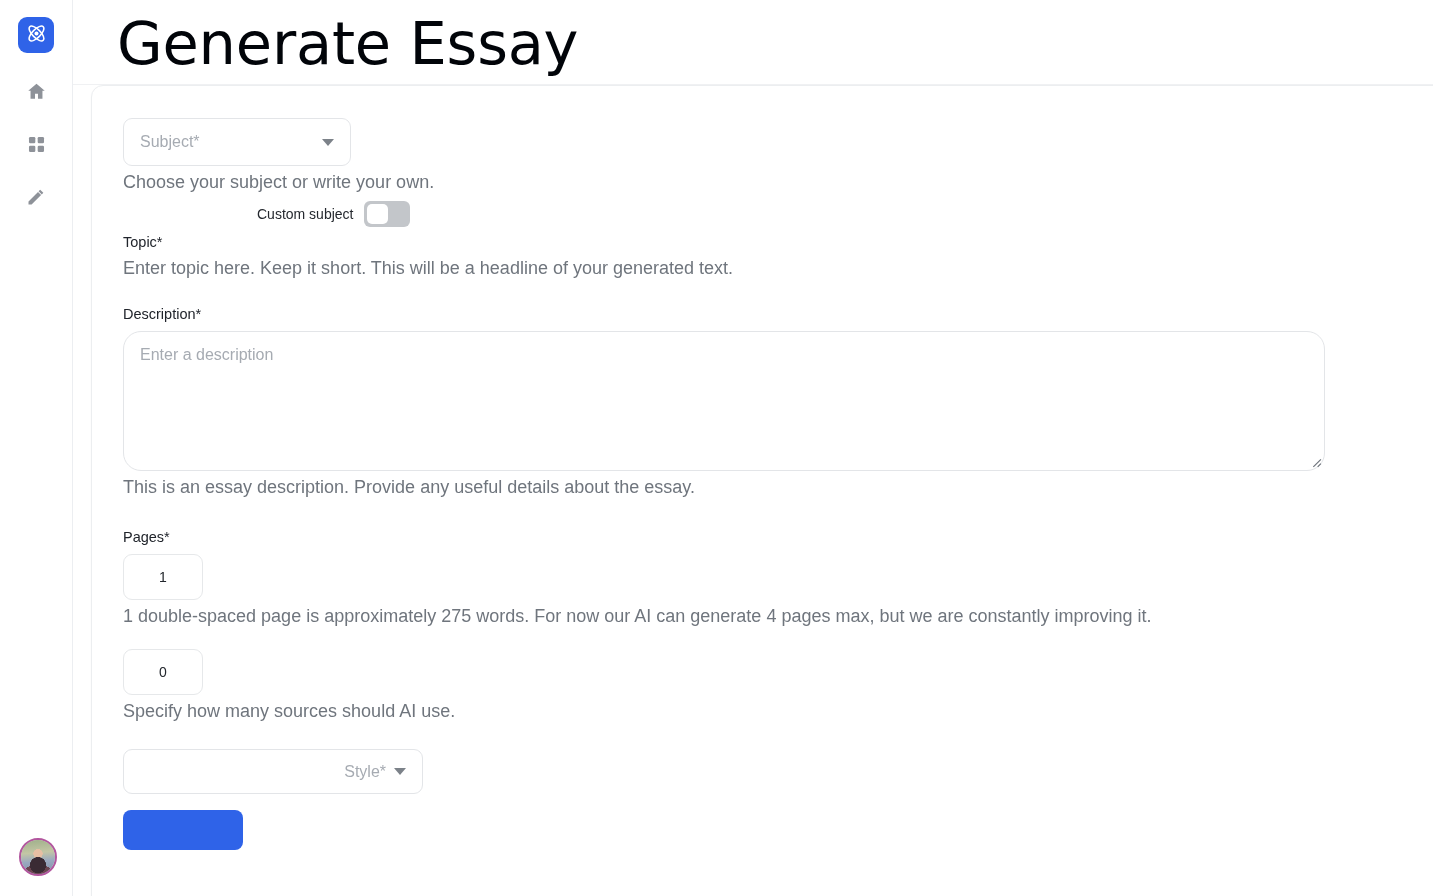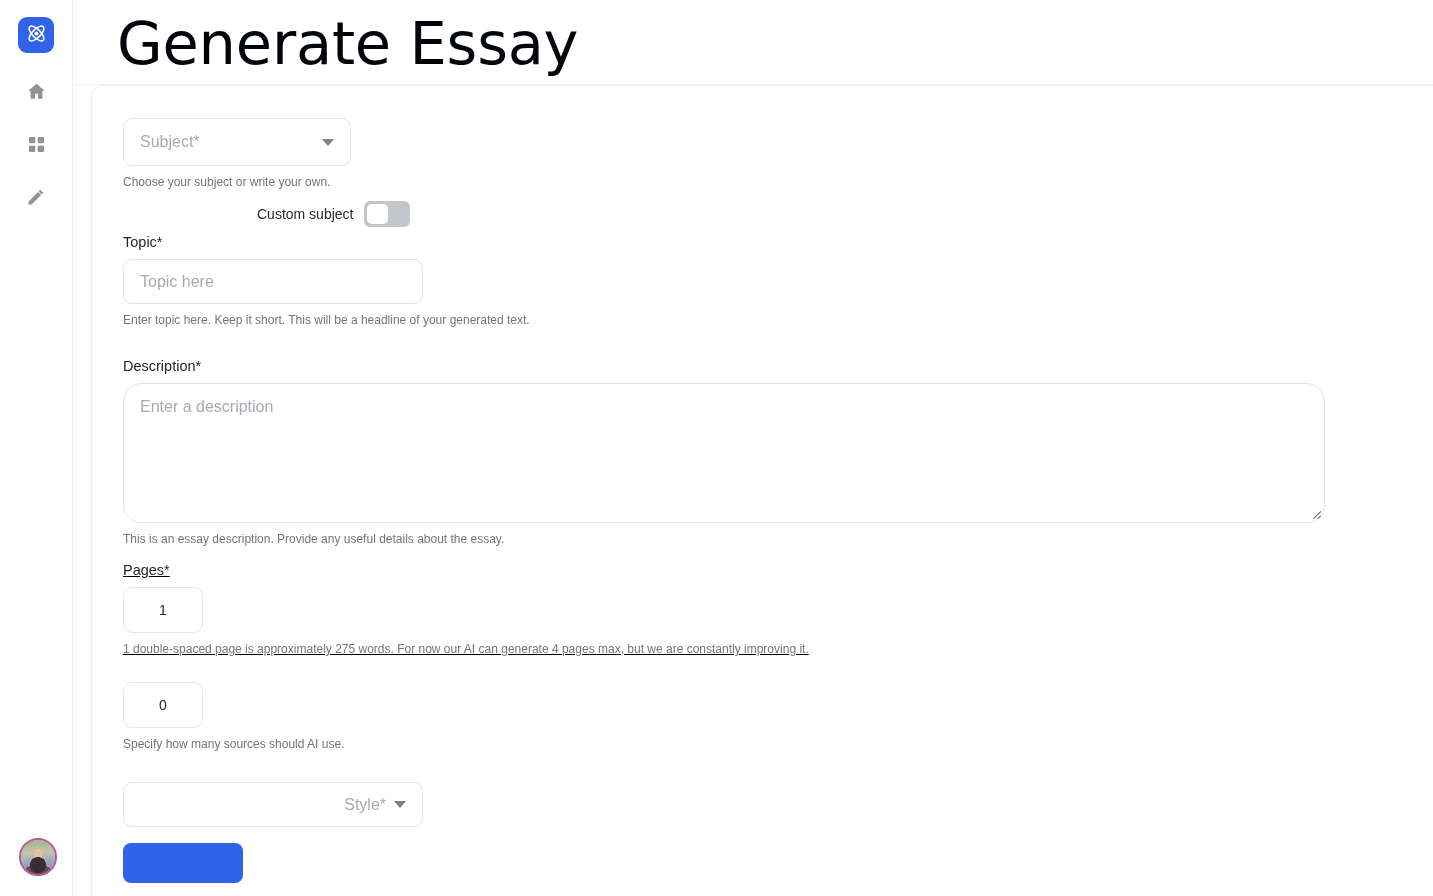--- a/index.html
+++ b/index.html
@@ -131,21 +131,21 @@
   }
 
   
   .field-label {
     font-size: 14.5px;
     line-height: 19px;
     color: #20242b;
     margin: 0 0 7px 0;
   }
   .helper-text {
-    font-size: 12px;
+    font-size: 18px;
     line-height: 18px;
     color: #6f757d;
     margin: 7px 0 0 0;
   }
 
   .select-box {
     position: relative;
     width: 228px;
     height: 48px;
     border: 1px solid #e3e5e8;
@@ -254,21 +254,21 @@
   #resize-grip {
     position: absolute;
     right: 3px;
     bottom: 3px;
     width: 13px;
     height: 13px;
     pointer-events: none;
   }
 
   
-  #pages-block { margin-top: 13px; text-decoration: underline; }
+  #pages-block { margin-top: 32px; }
   #sources-block { margin-top: 24px; }
 
   
   #style-block { margin-top: 29px; }
   #style-select { width: 300px; height: 45px; text-align: right; }
 
   #generate-button {
     margin-top: 16px;
     width: 120px;
     height: 40px;
@@ -358,21 +358,20 @@
         <div id="custom-subject-row">
           <span id="custom-subject-label">Custom subject</span>
           <div id="custom-subject-toggle">
             <span class="knob"></span>
           </div>
         </div>
       </div>
 
       <div id="topic-block">
         <div class="field-label">Topic*</div>
-        <input class="text-input" id="topic-input" type="text" placeholder="Topic here" style="">
         <p class="helper-text">Enter topic here. Keep it short. This will be a headline of your generated text.</p>
       </div>
 
       <div id="description-block">
         <div class="field-label">Description*</div>
         <div id="description-wrap">
           <textarea id="description-input" placeholder="Enter a description" style=""></textarea>
           <svg id="resize-grip" viewBox="0 0 12 12">
             <path d="M11 4 4 11M11 8 8 11" stroke="#6f757d" stroke-width="1.1" fill="none"></path>
           </svg>

